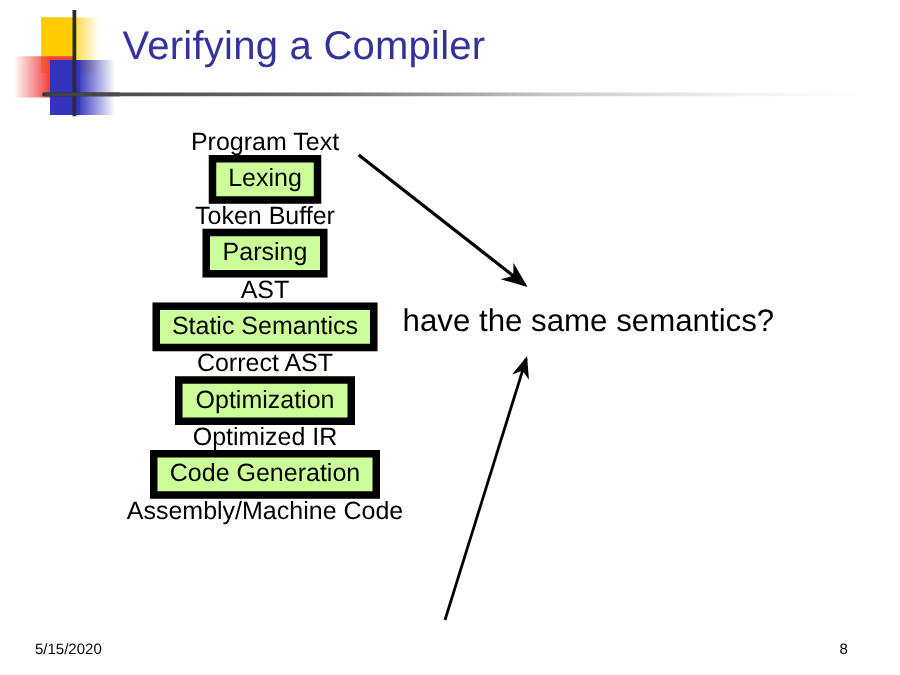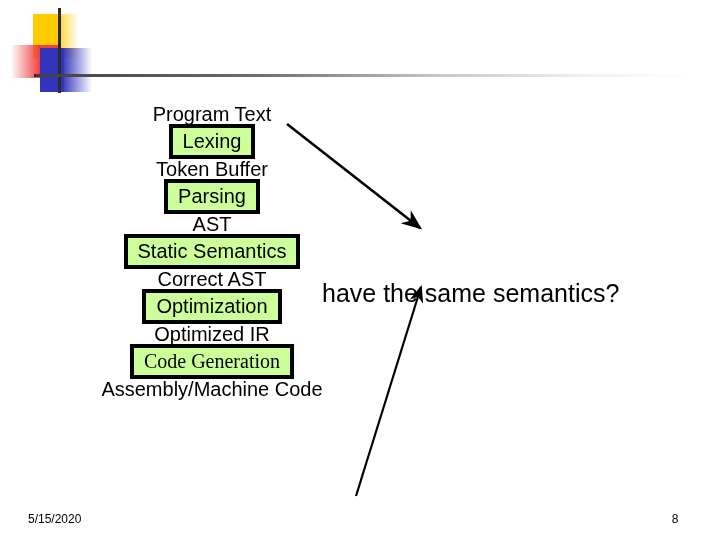--- a/index.html
+++ b/index.html
@@ -79,38 +79,37 @@
   }
   .plain-label {
     font-size: 20px;
     color: #000000;
     white-space: nowrap;
     line-height: 1.0;
   }
   .phase-box {
     display: inline-block;
     background: #CCFF99;
-    border: 4px solid #1d4ed8;
+    border: 6px solid #1d4ed8;
     font-size: 20px;
     color: #000000;
     line-height: 1.0;
     white-space: nowrap;
     padding: 3px 10px 4px 10px;
     box-sizing: border-box;
     text-align: center;
   }
 
   
   .question-text {
     position: absolute;
     left: 322px; top: 243px;
     font-size: 25px;
     color: #000000;
     white-space: nowrap;
-    margin-top: 36px;
   }
 
   
   .arrows { position: absolute; left: 0; top: 0; width: 720px; height: 540px; }
 
   
   .footer-date {
     position: absolute;
     left: 28px; top: 512px;
     font-size: 12px;
@@ -134,20 +133,21 @@
   <div class="logo">
     <div class="sq-yellow"></div>
     <div class="sq-yellow-solid"></div>
     <div class="sq-red"></div>
     <div class="sq-blue"></div>
     <div class="sq-blue-solid"></div>
     <div class="cross-v"></div>
     <div class="cross-h"></div>
   </div>
 
+  <div class="slide-title" style="color: rgb(51, 51, 153);">Verifying a Compiler</div>
   <div class="title-rule"></div>
 
   <div class="flow">
 
     <div class="flow-row">
       <span class="plain-label">Program Text</span>
     </div>
 
     <div class="flow-row">
       <span class="phase-box" style="background: rgb(204, 255, 153); border-color: rgb(0, 0, 0);">Lexing</span>
@@ -177,21 +177,21 @@
 
     <div class="flow-row">
       <span class="phase-box" style="background: rgb(204, 255, 153); border-color: rgb(0, 0, 0); text-align: center;">Optimization</span>
     </div>
 
     <div class="flow-row">
       <span class="plain-label">Optimized IR</span>
     </div>
 
     <div class="flow-row">
-      <span class="phase-box" style="background: rgb(204, 255, 153); border-color: rgb(0, 0, 0); font-family: Liberation Serif, serif;">Code Generation</span>
+      <span class="phase-box" style="background: rgb(204, 255, 153); border-color: rgb(0, 0, 0);">Code Generation</span>
     </div>
 
     <div class="flow-row">
       <span class="plain-label">Assembly/Machine Code</span>
     </div>
 
   </div>
 
   <div class="question-text">have the same semantics?</div>
 

